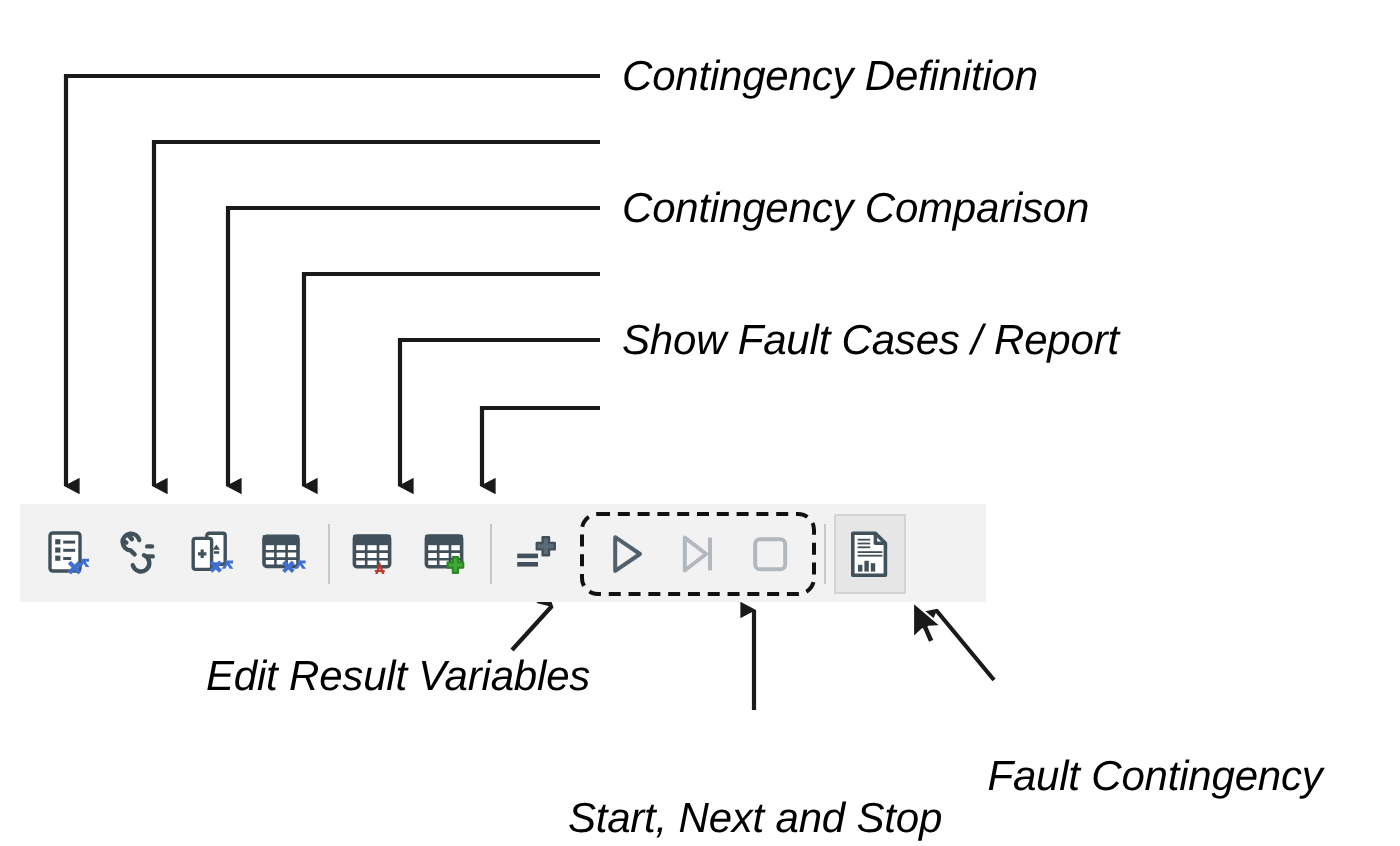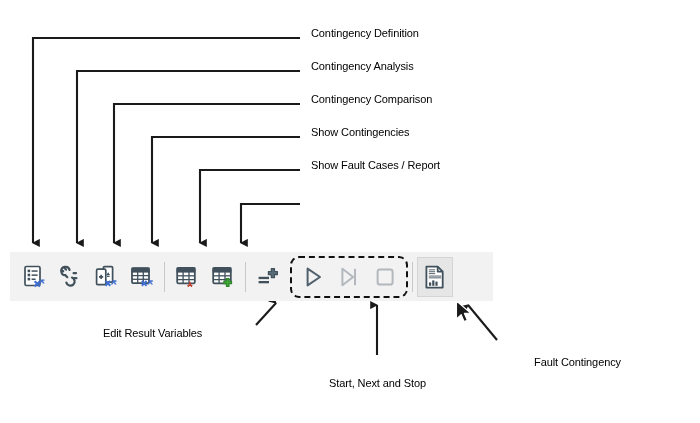--- a/index.html
+++ b/index.html
@@ -9,24 +9,25 @@
     font-family:"Liberation Sans","DejaVu Sans",sans-serif;
     overflow:hidden;
     position:relative;
   }
   #root{position:absolute;inset:0;}
 
   
   .label{
     position:absolute;
     color:#000000;
-    font-size:11px;
+    font-size:21px;
     line-height:1.05;
     white-space:pre;
     letter-spacing:-0.1px;
+    font-style:italic;
   }
   .label.center{text-align:center;}
 
   
   #toolbar{
     position:absolute;
     left:10px; top:252px;
     width:483px; height:49px;
     background:#f2f2f2;
     box-sizing:border-box;
@@ -86,23 +87,21 @@
       <path d="M300,170 L200,170 L200,243" marker-end="url(#arrHead)"></path>
       <path d="M300,204 L241,204 L241,243" marker-end="url(#arrHead)"></path>
 
       <path d="M256,325 L276,303" marker-end="url(#arrHeadUp)"></path>
       <path d="M377,355 L377,305" marker-end="url(#arrHeadUp)"></path>
       <path d="M497,340 L468,305" marker-end="url(#arrHeadUp)"></path>
     </g>
   </svg>
 
   <div class="label" style="left:311px; top:28px;">Contingency Definition</div>
-  <div class="label" style="left:311px; top:61px;">Contingency Analysis</div>
   <div class="label" style="left:311px; top:94px;">Contingency Comparison</div>
-  <div class="label" style="left:311px; top:127px;">Show Contingencies</div>
   <div class="label" style="left:311px; top:160px;">Show Fault Cases / Report</div>
 
   <div class="label" style="left:103px; top:328px;">Edit Result Variables</div>
 
   <div class="label center" style="left:280px; top:355px; width:195px;">
     <div>Start, Next and Stop</div>
     
   </div>
 
   <div class="label center" style="left:485px; top:334px; width:185px;">

